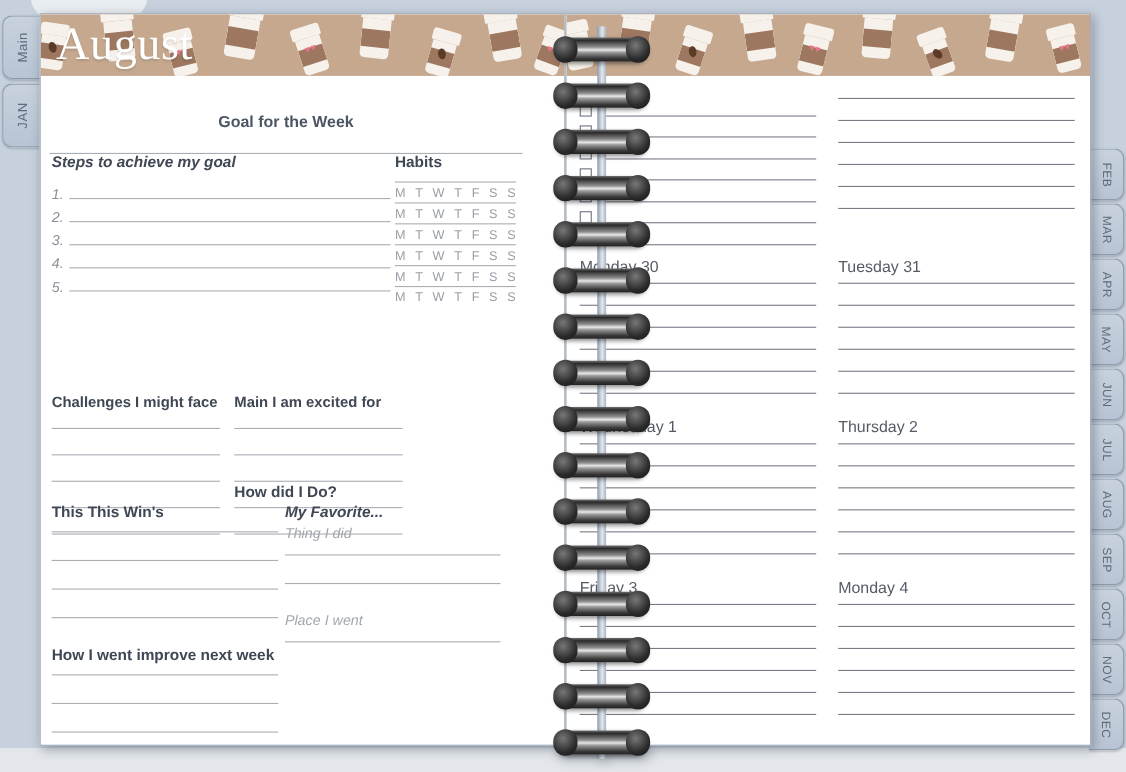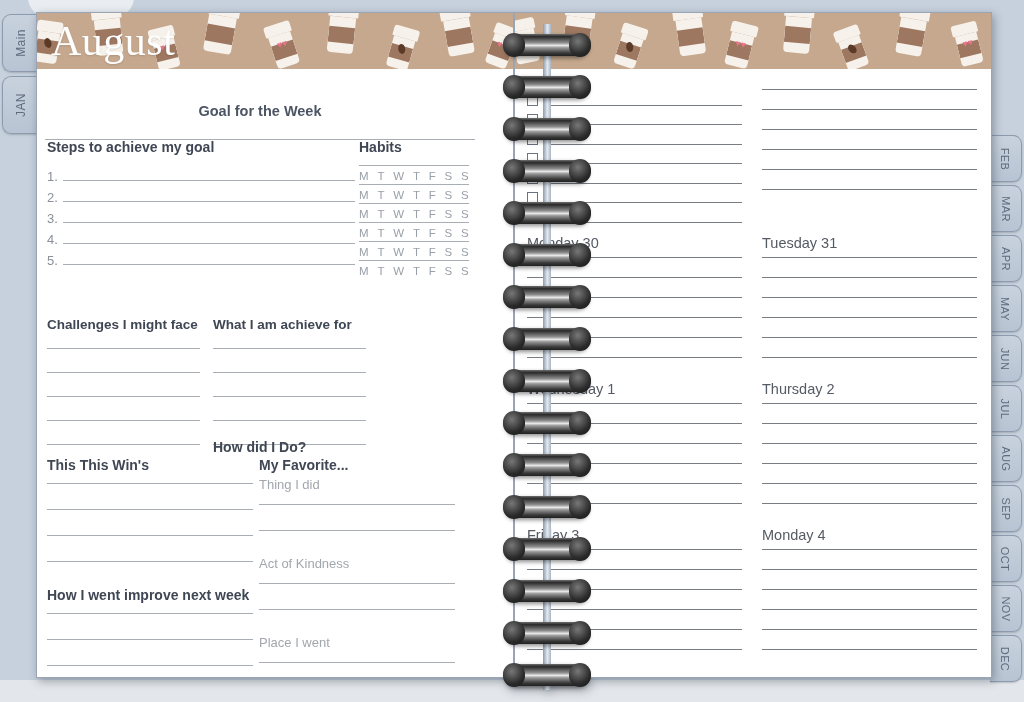--- a/index.html
+++ b/index.html
@@ -92,47 +92,47 @@
 
   
   .lcontent{ position:absolute; left:0; top:56px; width:478px; height:610px; }
 
   .goal-wrap{ position:absolute; left:8px; top:34px; width:430px; }
   .goal-title{ text-align:center; font-size:14.5px; font-weight:bold; color:#4b5563; }
   .goal-line{ margin-top:20px; height:1px; background:#a9adb4; }
 
   .sec-h{ font-size:14px; font-weight:bold; color:#3f4754; }
 
-  .steps{ position:absolute; left:10px; top:70px; width:308px; }
+  .steps{ position:absolute; left:10px; top:70px; width:308px;font-style:italic; }
   .step-row{ display:flex; align-items:flex-end; height:21px; }
   .step-num{ width:16px; font-size:13px; color:#8b9099; }
   .step-line{ flex:1; height:1px; background:#a9adb4; margin-bottom:3px; }
 
   .habits{ position:absolute; left:322px; top:70px; width:110px; }
   .habit-row{ margin-bottom:2px; }
   .habit-days{
     display:flex; justify-content:space-between;
     font-size:11.5px; color:#9aa0a8; padding-top:4px; letter-spacing:.2px;
   }
   .habit-rule{ height:1px; background:#a9adb4; }
 
   .twocol{ position:absolute; left:10px; top:248px; width:320px; display:flex; gap:13px; }
-  .twocol .col{ width:153px; }
+  .twocol .col{ width:153px;margin-top:41px; }
   .twocol .col .hd{ font-size:13.5px; font-weight:bold; color:#3f4754; white-space:nowrap; }
   .twocol .col .lines{ margin-top:16px; }
   .twocol .col .lines .ln{ margin-bottom:23px; }
 
   .howdid{ position:absolute; left:176px; top:370px; font-size:14px; font-weight:bold; color:#3f4754; }
 
   .lower-left{ position:absolute; left:10px; top:388px; width:206px; }
   .ll-block{ margin-bottom:6px; }
   .ll-block .hd{ font-size:14px; font-weight:bold; color:#3f4754; margin-bottom:10px; }
   .ll-block .ln{ margin-bottom:25px; }
 
-  .lower-right{ position:absolute; left:222px; top:388px; width:196px; }
+  .lower-right{ position:absolute; left:222px; top:388px; width:196px;font-style:italic; }
   .fav-hd{ font-size:14px; font-weight:bold; color:#3f4754; }
   .fav-item{ margin-top:4px; }
   .fav-item .lbl{ font-size:13px; color:#a2a7ae; margin-bottom:12px; }
   .fav-item .ln{ margin-bottom:25px; }
 
   
   .rcontent{ position:absolute; left:0; top:56px; width:478px; height:610px; }
   .grid{ position:absolute; left:12px; top:20px; width:450px; display:flex; flex-wrap:wrap; }
   .cell{ width:215px; margin-right:20px; height:146px; }
   .cell.last{ margin-right:0; }
@@ -400,21 +400,21 @@
           <div class="hd">Challenges I might face</div>
           <div class="lines" id="challenges-lines">
               <div class="ln"></div>
               <div class="ln"></div>
               <div class="ln"></div>
               <div class="ln"></div>
               <div class="ln"></div>
             </div>
         </div>
         <div class="col">
-          <div class="hd">What I am achieve for</div>
+          <div class="hd">Main I am excited for</div>
           <div class="lines" id="excited-lines">
               <div class="ln"></div>
               <div class="ln"></div>
               <div class="ln"></div>
               <div class="ln"></div>
               <div class="ln"></div>
             </div>
         </div>
       </div>
 
@@ -439,25 +439,20 @@
             </div>
         </div>
 
       </div>
 
       <div class="lower-right">
         <div class="fav-hd">My Favorite...</div>
         <div id="fav-items">
             <div class="fav-item">
               <div class="lbl">Thing I did</div>
-              <div class="ln"></div>
-              <div class="ln"></div>
-            </div>
-            <div class="fav-item">
-              <div class="lbl">Act of Kindness</div>
               <div class="ln"></div>
               <div class="ln"></div>
             </div>
             <div class="fav-item">
               <div class="lbl">Place I went</div>
               <div class="ln"></div>
             </div>
           </div>
       </div>
 

